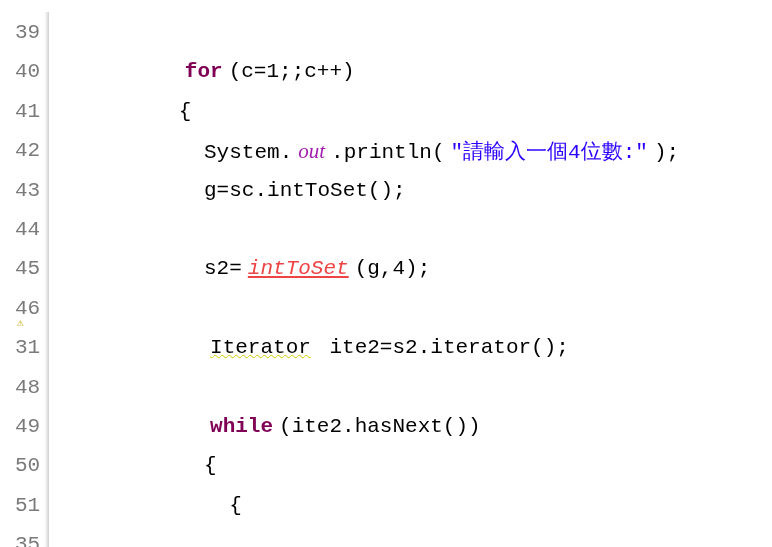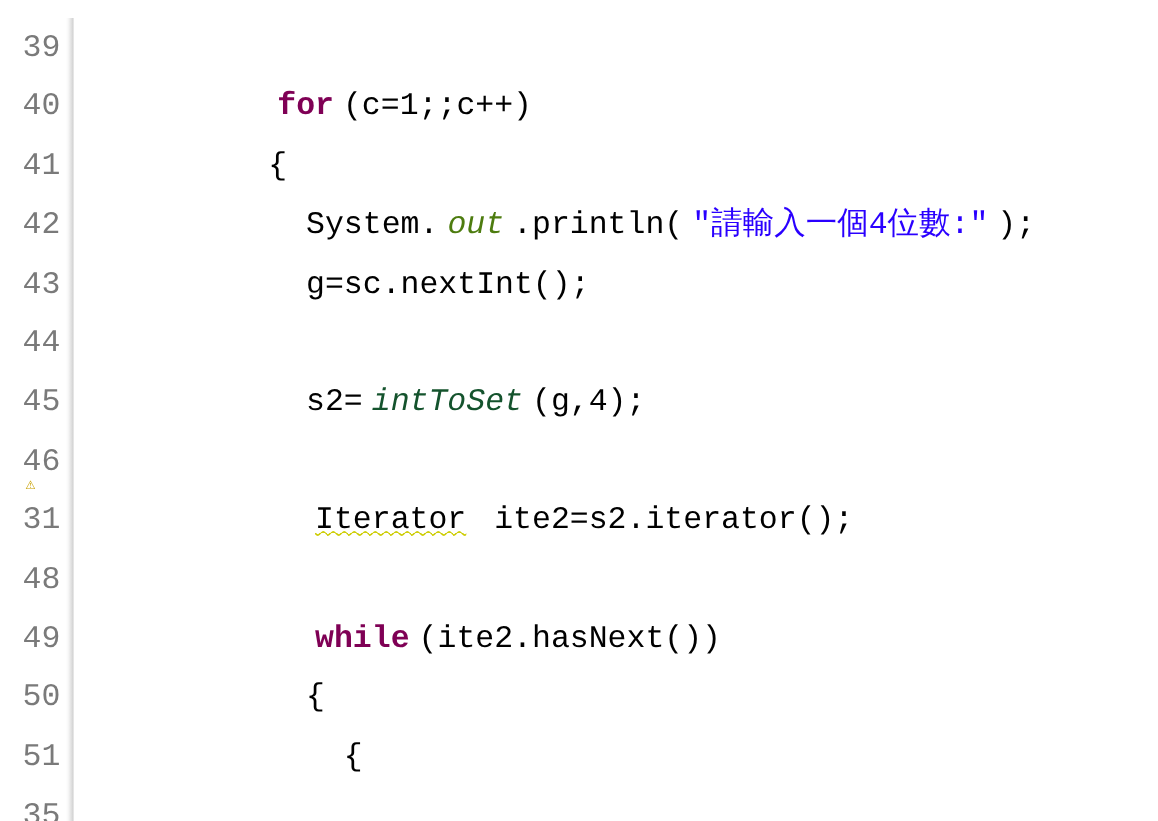--- a/index.html
+++ b/index.html
@@ -44,22 +44,22 @@
     padding-left: 0;
   }
   .code-line {
     height: 36.4px;
     line-height: 36.4px;
     white-space: pre;
     padding-left: 16px;
   }
   .tk-default { color: #000; }
   .tk-keyword { color: #7f0055; font-weight: bold; }
-  .tk-static-field { color: #4d7c0f; font-style: italic; }
-  .tk-static-call { color: #14532d; font-style: italic; }
+  .tk-static-field { color: #a21caf; font-style: italic; font-family: Liberation Serif, serif; }
+  .tk-static-call { color: #ef4444; font-style: italic; text-decoration: underline; }
   .tk-string { color: #2a00ff; }
   .tk-warning { text-decoration: underline wavy #cccc00; text-decoration-thickness: 1px; }
   .indicator {
     position: absolute;
     left: 2px;
     font-size: 11px;
     color: #c8a000;
   }
 </style>
 </head>
@@ -82,21 +82,21 @@
       <div class="line-number">50</div>
       <div class="line-number">51</div>
       <div class="line-number">35</div>
       <div class="line-number">53</div>
     </div>
   <div class="code-area" id="codearea">
       <div class="code-line"></div>
       <div class="code-line"><span class="tk-default">        </span><span class="tk-keyword">for</span><span class="tk-default">(c=1;;c++)</span></div>
       <div class="code-line"><span class="tk-default">        {</span></div>
       <div class="code-line"><span class="tk-default">          System.</span><span class="tk-static-field">out</span><span class="tk-default">.println(</span><span class="tk-string">"請輸入一個4位數:"</span><span class="tk-default">);</span></div>
-      <div class="code-line"><span class="tk-default">          g=sc.nextInt();</span></div>
+      <div class="code-line"><span class="tk-default">          g=sc.intToSet();</span></div>
       <div class="code-line"></div>
       <div class="code-line"><span class="tk-default">          s2=</span><span class="tk-static-call">intToSet</span><span class="tk-default">(g,4);</span></div>
       <div class="code-line"></div>
       <div class="code-line"><span class="tk-default">          </span><span class="tk-default tk-warning">Iterator</span><span class="tk-default"> ite2=s2.iterator();</span></div>
       <div class="code-line"></div>
       <div class="code-line"><span class="tk-default">          </span><span class="tk-keyword">while</span><span class="tk-default">(ite2.hasNext())</span></div>
       <div class="code-line"><span class="tk-default">          {</span></div>
       <div class="code-line"><span class="tk-default">            {</span></div>
     </div>
 </div>

